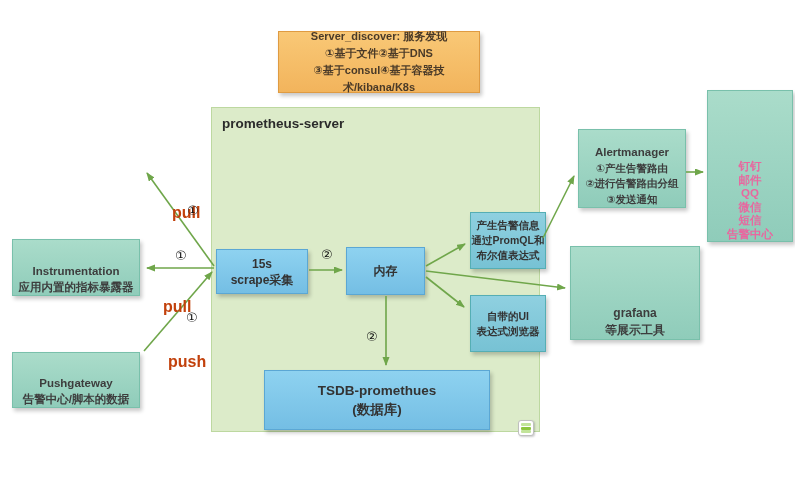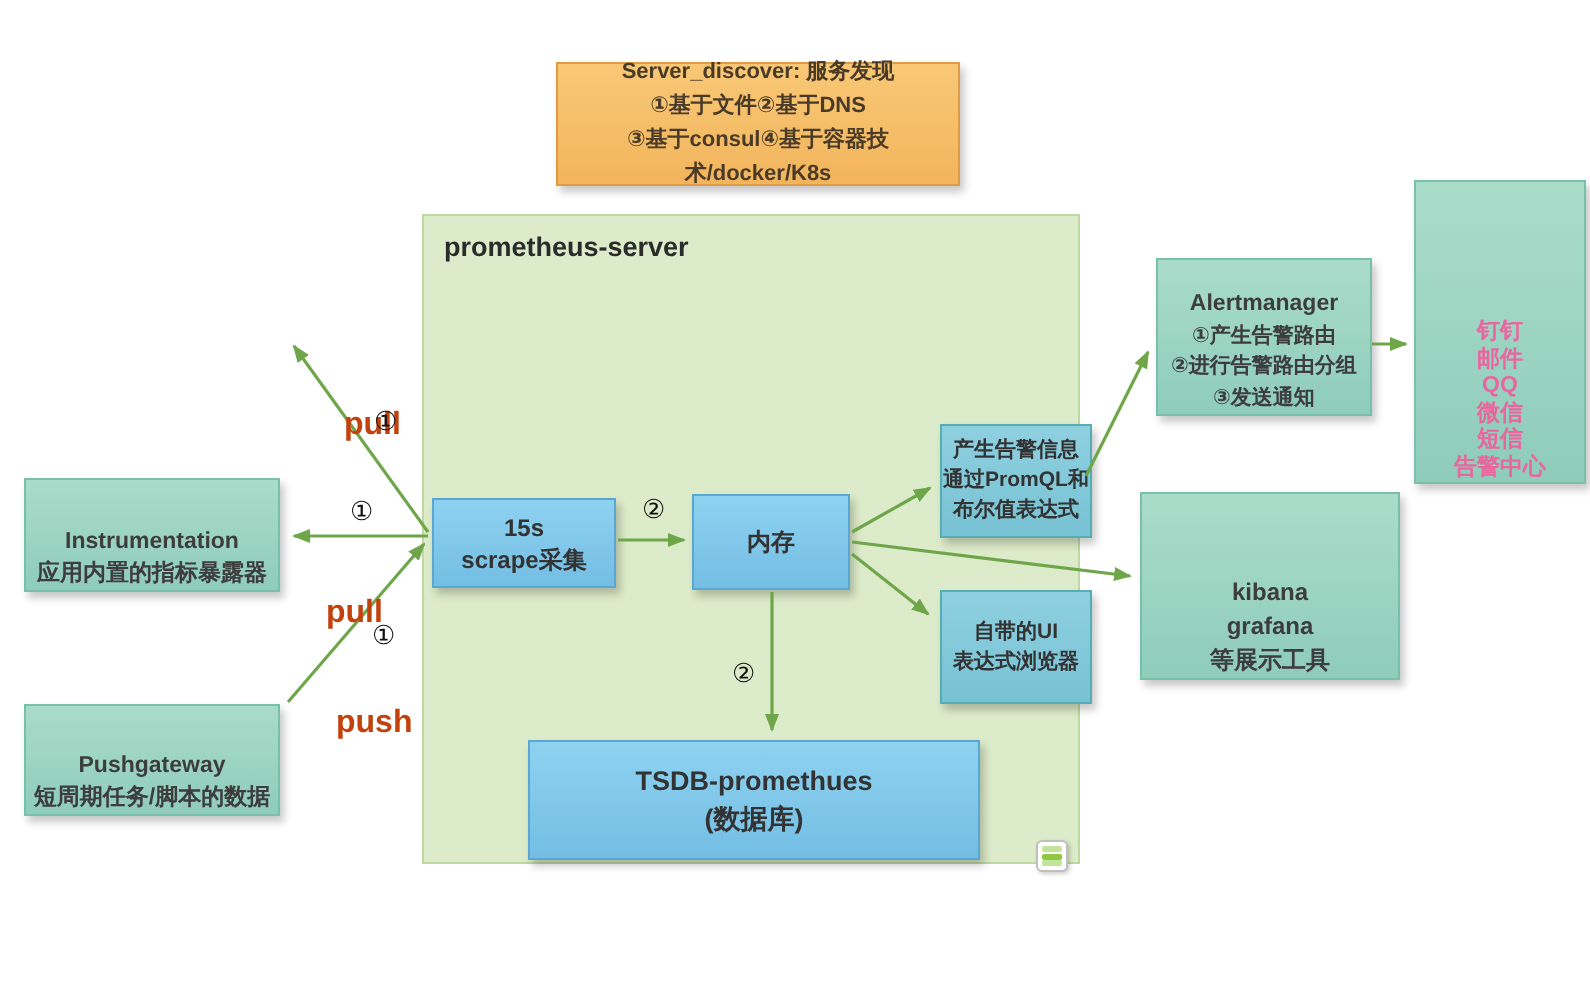--- a/index.html
+++ b/index.html
@@ -81,34 +81,34 @@
   .grid-icon i.lt{background:#c2e49a;}
 </style>
 </head>
 <body>
 
 <div class="stage">
 
   <div class="box orange shadow pos-discovery">
     <div>Server_discover:  服务发现</div>
     <div>①基于文件②基于DNS</div>
-    <div>③基于consul④基于容器技术/docker/K8s</div>
+    <div>③基于consul④基于容器技术/kibana/K8s</div>
   </div>
 
   <div class="box container-green pos-container">
     <div class="server-title">prometheus-server</div>
   </div>
 
   <div class="box teal shadow pos-instrumentation">
     <div>Instrumentation</div>
     <div>应用内置的指标暴露器</div>
   </div>
   <div class="box teal shadow pos-pushgateway">
     <div>Pushgateway</div>
-    <div>短周期任务/脚本的数据</div>
+    <div>告警中心/脚本的数据</div>
   </div>
 
   <div class="box blue shadow pos-scrape">
     <div>15s</div>
     <div>scrape采集</div>
   </div>
   <div class="box blue shadow pos-memory">
     <div>内存</div>
   </div>
   <div class="box blue shadow pos-tsdb">
@@ -133,21 +133,20 @@
   </div>
   <div class="box teal shadow pos-notify">
     <div>钉钉</div>
     <div>邮件</div>
     <div>QQ</div>
     <div>微信</div>
     <div>短信</div>
     <div>告警中心</div>
   </div>
   <div class="box teal shadow pos-display">
-    <div>kibana</div>
     <div>grafana</div>
     <div>等展示工具</div>
   </div>
 
   <svg class="edges" width="795" height="500">
     <defs>
       <marker id="ah" markerUnits="userSpaceOnUse" markerWidth="10" markerHeight="9" refX="8" refY="3.5" orient="auto">
         <path class="ah" d="M0,0 L9,3.5 L0,7 z"></path>
       </marker>
     </defs>

